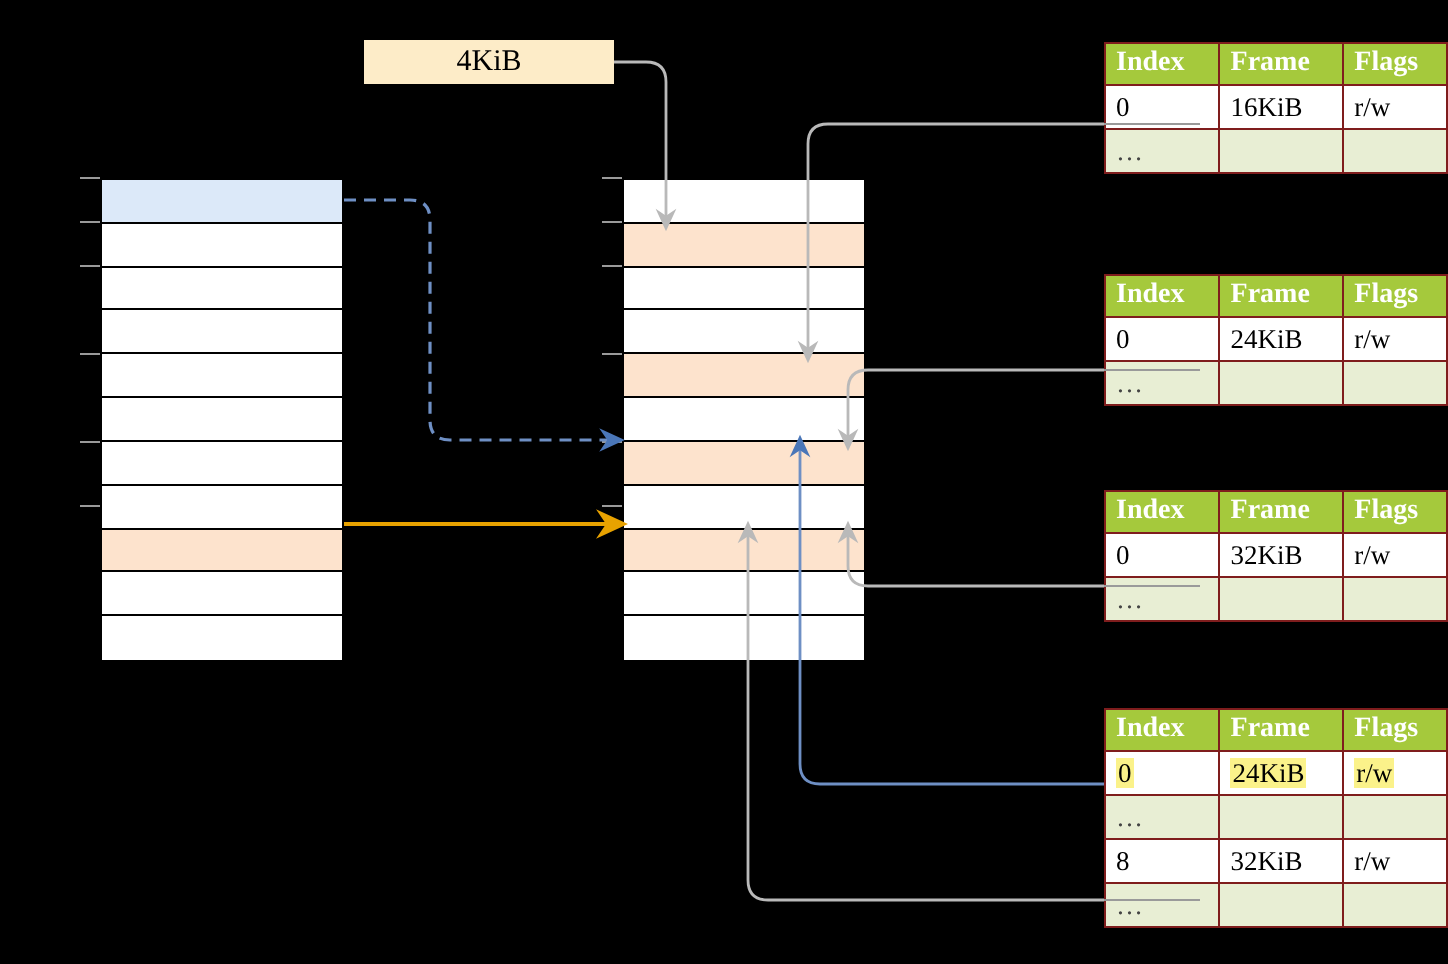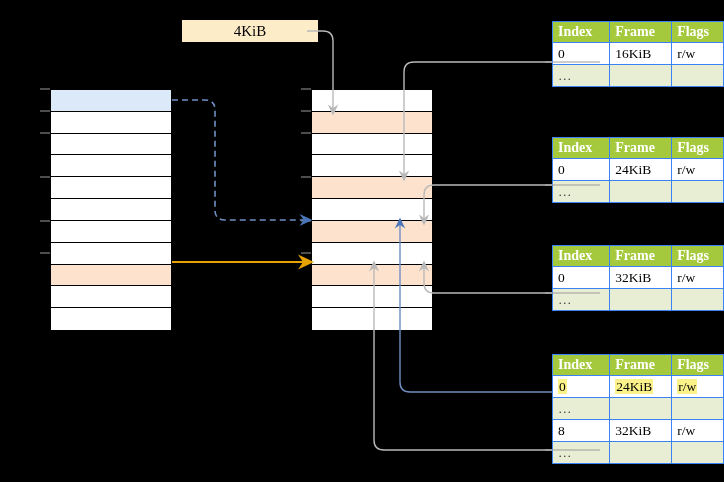--- a/index.html
+++ b/index.html
@@ -31,21 +31,21 @@
     font-size:15px;
     line-height:22px;
     white-space:nowrap;
   }
 
   
   .ptable{
     position:absolute;
     border-collapse:separate;
     border-spacing:1px;
-    background:#3b82f6;
+    background:#7f1d1d;
     font-size:13.5px;
     table-layout:fixed;
   }
   .ptable th{
     background:#a5c93c;
     color:#ffffff;
     font-weight:bold;
     text-align:left;
     padding:2px 5px;
     font-size:14px;
@@ -68,21 +68,21 @@
   .c-flags{width:48px;font-family:Liberation Serif, serif;}
 
   
   #wires{position:absolute;left:0;top:0;width:724px;height:482px;pointer-events:none;}
 </style>
 </head>
 <body>
 
 <div id="stage">
 
-  <div class="labelbox" id="page-label" style="left:182px;top:20px;width:136px;height:22px;">4KiB</div>
+  <div class="labelbox" id="page-label" style="left:182px;top:20px;width:125px;height:22px;">4KiB</div>
 
   <div class="col" id="left-col" style="left:50px;top:89px;width:122px;height:242px;">
       <div class="cell blue" style="height: 21.8182px;"></div>
       <div class="cell" style="height: 21.8182px;"></div>
       <div class="cell" style="height: 21.8182px;"></div>
       <div class="cell" style="height: 21.8182px;"></div>
       <div class="cell" style="height: 21.8182px;"></div>
       <div class="cell" style="height: 21.8182px;"></div>
       <div class="cell" style="height: 21.8182px;"></div>
       <div class="cell" style="height: 21.8182px;"></div>

